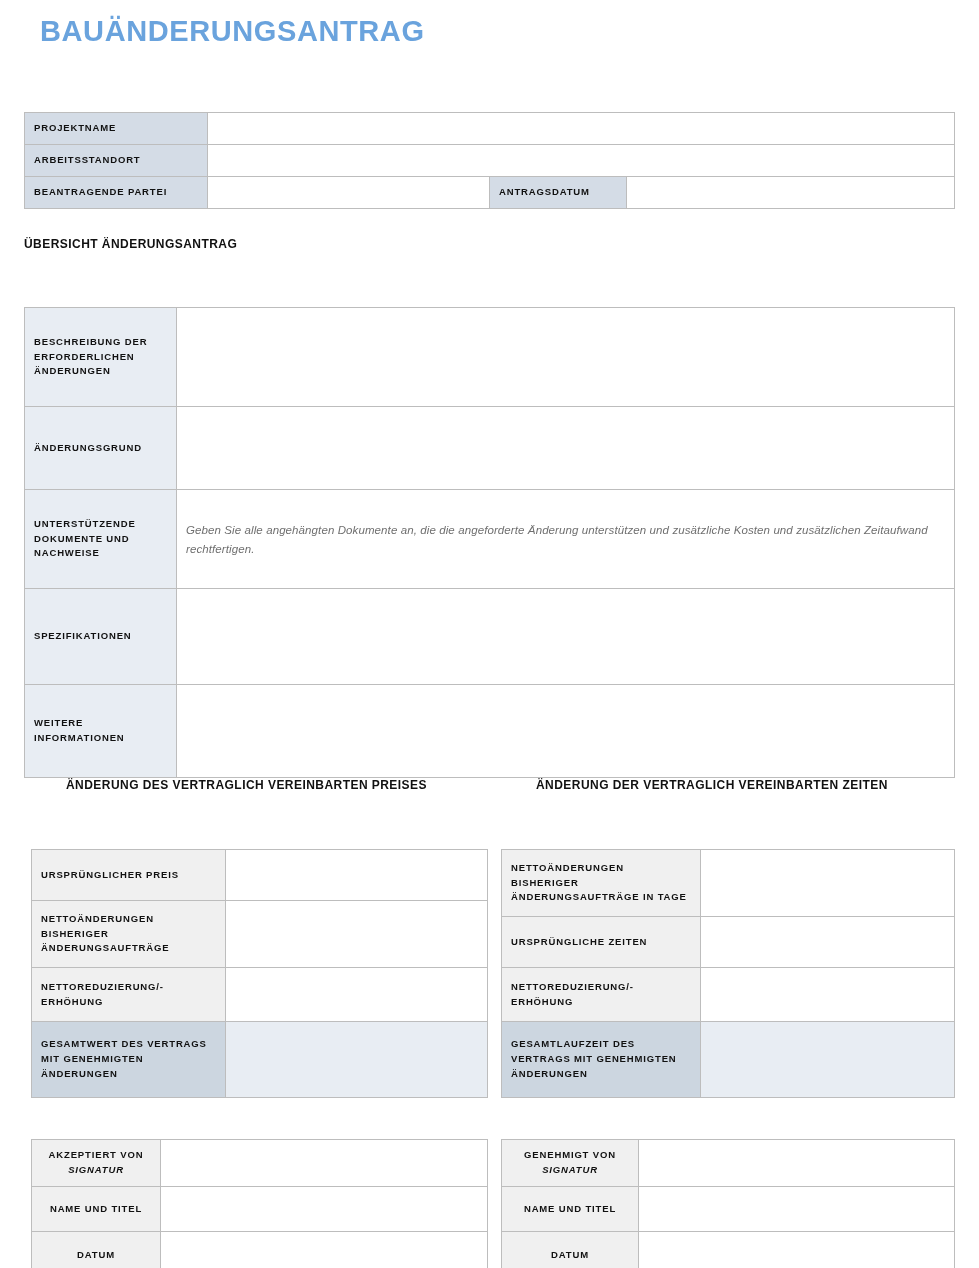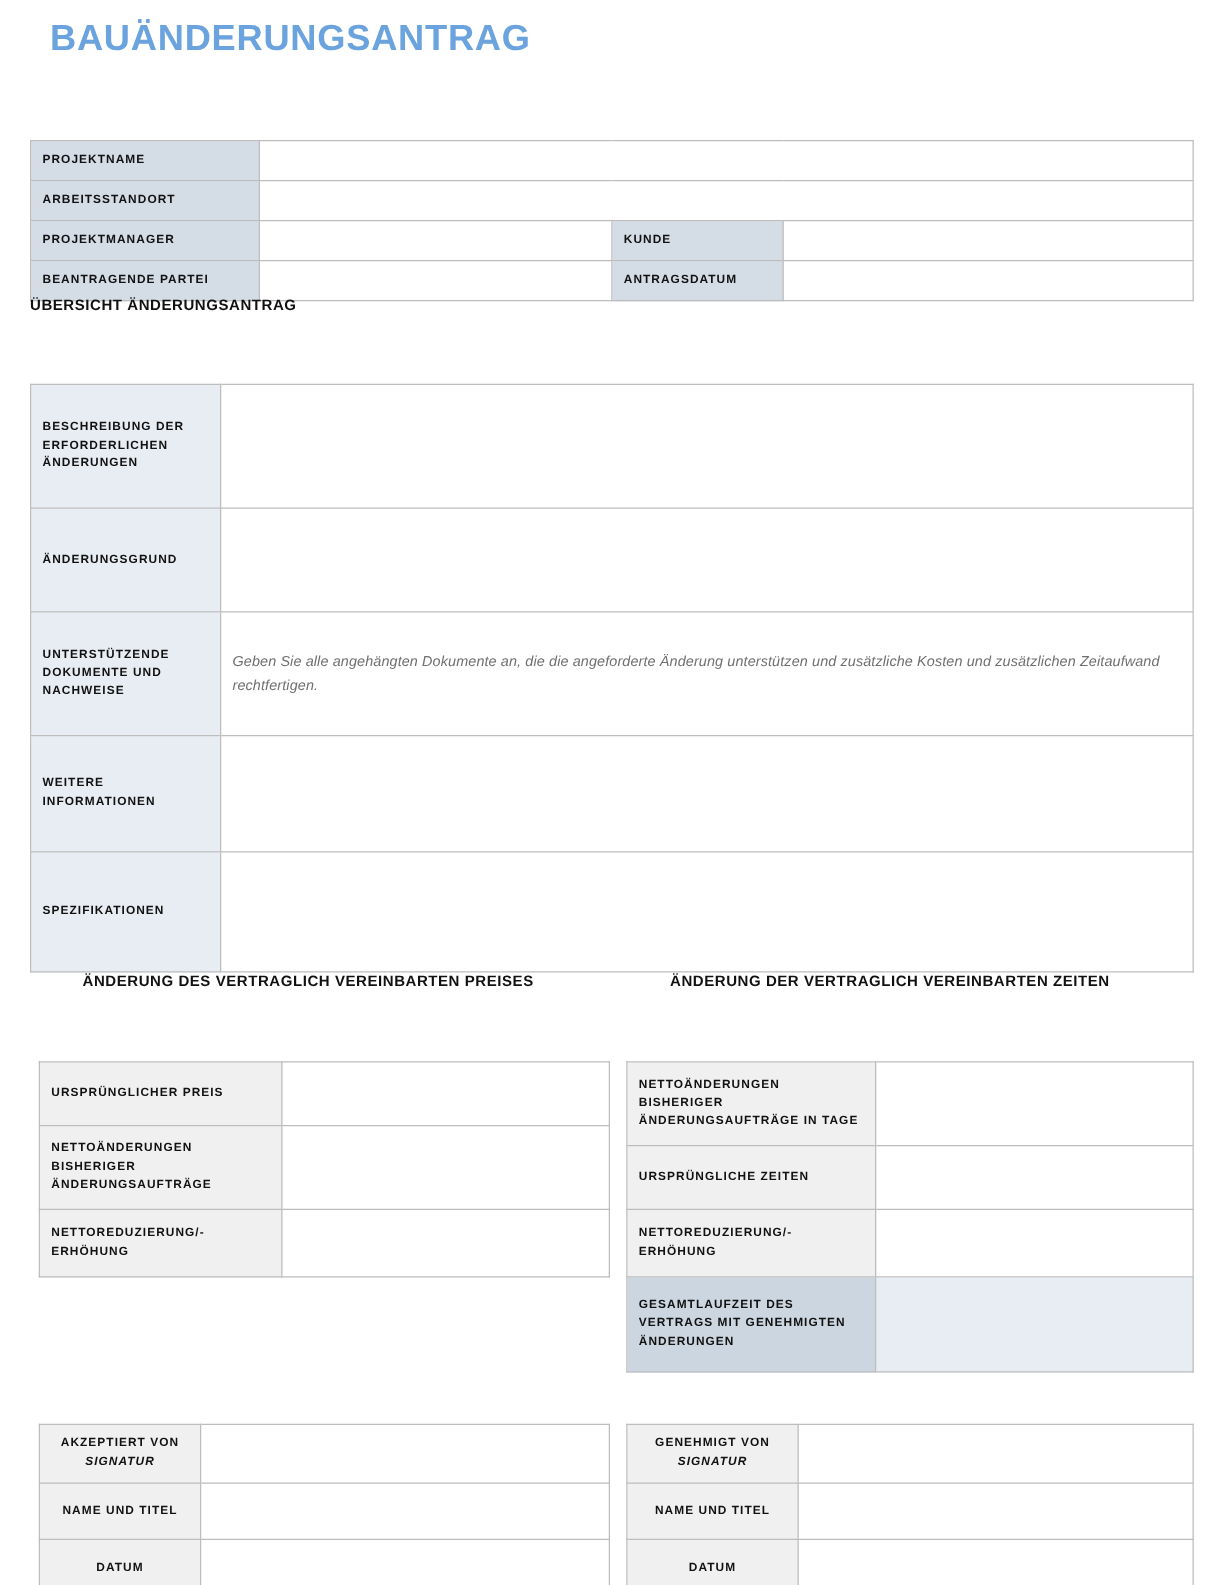--- a/index.html
+++ b/index.html
@@ -163,26 +163,20 @@
     <tbody>
       <tr>
         <td class="lbl tint-head">PROJEKTNAME</td>
         <td class="val" colspan="3" style="height:32px"></td>
       </tr>
       <tr>
         <td class="lbl tint-head">ARBEITSSTANDORT</td>
         <td class="val" colspan="3" style="height:32px"></td>
       </tr>
       <tr>
-        <td class="lbl tint-head">PROJEKTMANAGER</td>
-        <td class="val" style="height:32px"></td>
-        <td class="lbl tint-head">KUNDE</td>
-        <td class="val"></td>
-      </tr>
-      <tr>
         <td class="lbl tint-head">BEANTRAGENDE PARTEI</td>
         <td class="val" style="height:32px"></td>
         <td class="lbl tint-head">ANTRAGSDATUM</td>
         <td class="val"></td>
       </tr>
     </tbody>
   </table>
 
   <div class="section-caption" id="cap-overview">ÜBERSICHT ÄNDERUNGSANTRAG</div>
 
@@ -200,27 +194,27 @@
         <td class="lbl tint-ovw" style="height:83px">ÄNDERUNGSGRUND</td>
         <td class="val ovw-val"></td>
       </tr>
       <tr>
         <td class="lbl tint-ovw" style="height:99px">UNTERSTÜTZENDE DOKUMENTE UND NACHWEISE</td>
         <td class="val ovw-val">
           <span class="hint">Geben Sie alle angehängten Dokumente an, die die angeforderte Änderung unterstützen und zusätzliche Kosten und zusätzlichen Zeitaufwand rechtfertigen.</span>
         </td>
       </tr>
       <tr>
+        <td class="lbl tint-ovw" style="height:96px">SPEZIFIKATIONEN</td>
+        <td class="val ovw-val"></td>
+      </tr>
+      <tr>
         <td class="lbl tint-ovw" style="height:93px">WEITERE INFORMATIONEN</td>
         <td class="val ovw-val"></td>
       </tr>
-      <tr>
-        <td class="lbl tint-ovw" style="height:96px">SPEZIFIKATIONEN</td>
-        <td class="val ovw-val"></td>
-      </tr>
     </tbody>
   </table>
 
   <div class="section-caption" id="cap-price">ÄNDERUNG DES VERTRAGLICH VEREINBARTEN PREISES</div>
 
   <table class="grid tbl-price">
     <colgroup>
         <col style="width:194px">
         <col style="width:262px">
       </colgroup>
@@ -229,20 +223,24 @@
         <td class="lbl tint-soft" style="height:51px">URSPRÜNGLICHER PREIS</td>
         <td class="val"></td>
       </tr>
       <tr>
         <td class="lbl tint-soft" style="height:67px">NETTOÄNDERUNGEN BISHERIGER ÄNDERUNGSAUFTRÄGE</td>
         <td class="val"></td>
       </tr>
       <tr>
         <td class="lbl tint-soft" style="height:54px">NETTOREDUZIERUNG/-ERHÖHUNG</td>
         <td class="val"></td>
+      </tr>
+      <tr>
+        <td class="lbl tint-total-lbl" style="height:76px">GESAMTWERT DES VERTRAGS MIT GENEHMIGTEN ÄNDERUNGEN</td>
+        <td class="tint-total-val"></td>
       </tr>
     </tbody>
   </table>
 
   <div class="section-caption" id="cap-time">ÄNDERUNG DER VERTRAGLICH VEREINBARTEN ZEITEN</div>
 
   <table class="grid tbl-time">
     <colgroup>
         <col style="width:199px">
         <col style="width:254px">

